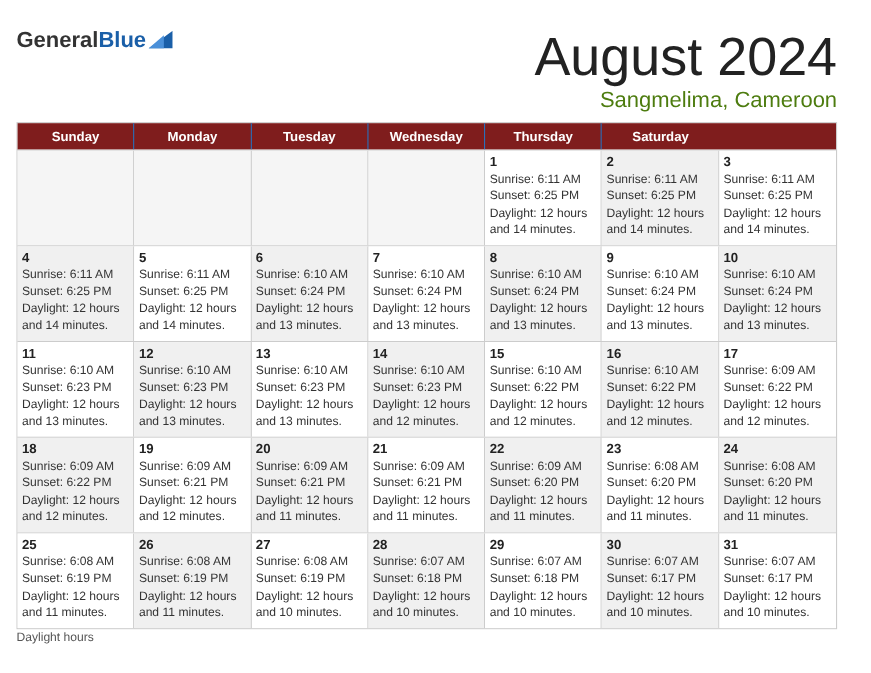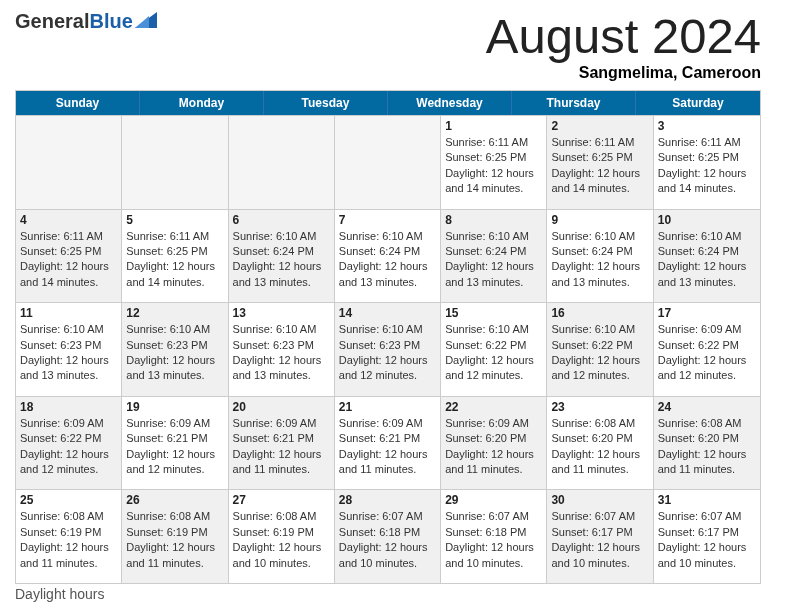--- a/index.html
+++ b/index.html
@@ -6,21 +6,21 @@
     body {
       font-family: Arial, sans-serif;
       background: #fff;
       width: 792px;
       height: 612px;
       overflow: hidden;
     }
     .page {
       width: 776px;
       height: 612px;
-      padding: 10px 15px;
+      padding: 26px 15px;
       display: flex;
       flex-direction: column;
     }
     .header {
       display: flex;
       justify-content: space-between;
       align-items: flex-start;
       margin-bottom: 8px;
     }
     .logo-area {
@@ -35,34 +35,33 @@
     .title-area {
       text-align: right;
     }
     .month-title {
       font-size: 49px;
       font-weight: normal;
       color: #222;
       line-height: 1.1;
     }
     .location-title {
-      font-size: 16px;
-      color: #000000;
-      font-weight: bold;
+      font-size: 20px;
+      color: #4d7c0f;
     }
     .calendar {
       flex: 1;
       display: flex;
       flex-direction: column;
       border: 1px solid #ccc;
     }
     .calendar-header {
       display: grid;
-      grid-template-columns: repeat(6, 1fr);
-      background: #0369a1;
+      grid-template-columns: repeat(7, 1fr);
+      background: #7f1d1d;
     }
     .calendar-header-cell {
       color: #fff;
       font-size: 12px;
       font-weight: bold;
       text-align: center;
       padding: 5px 2px;
       border-right: 1px solid #2a6fba;
     }
     .calendar-header-cell:last-child {
@@ -102,21 +101,21 @@
       color: #222;
       margin-bottom: 2px;
     }
     .cell-text {
       font-size: 11px;
       color: #333;
       line-height: 1.4;
     }
     .footer {
       margin-top: 2px;
-      font-size: 14px;
+      font-size: 11px;
       color: #555;
     }
   </style>
 </head>
 <body>
 
 <div class="page">
   <div class="header">
     <div class="logo-area">
       <div class="logo-wrapper">

